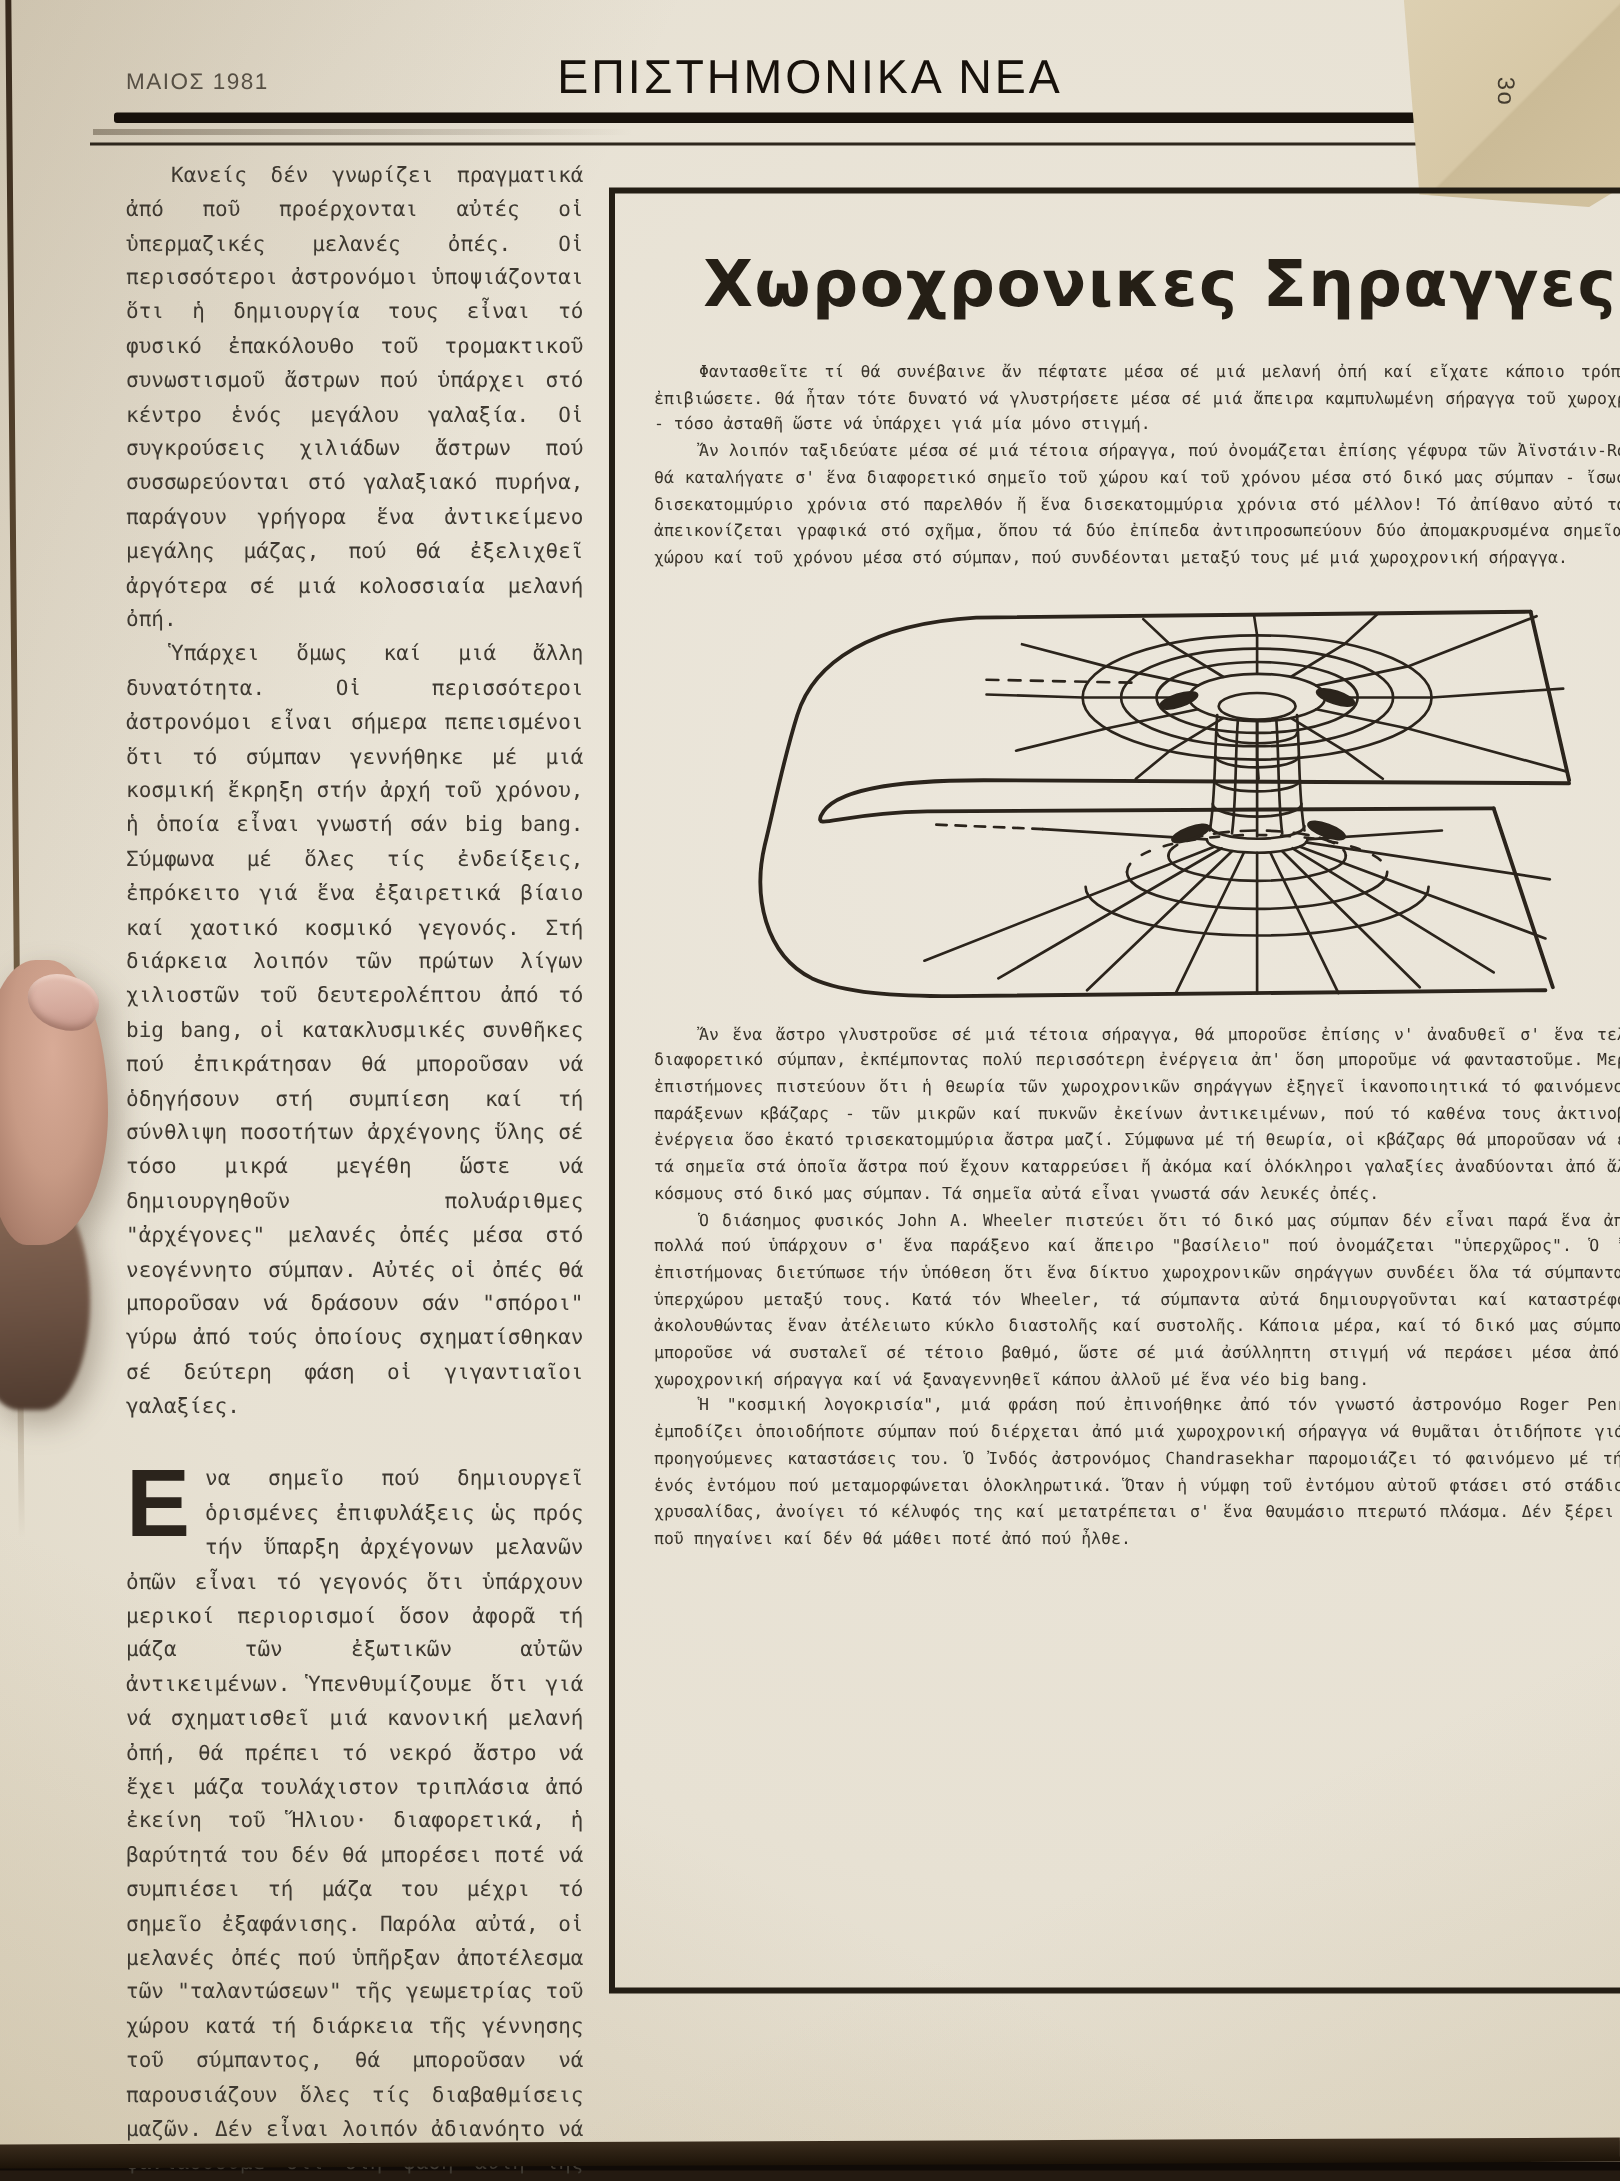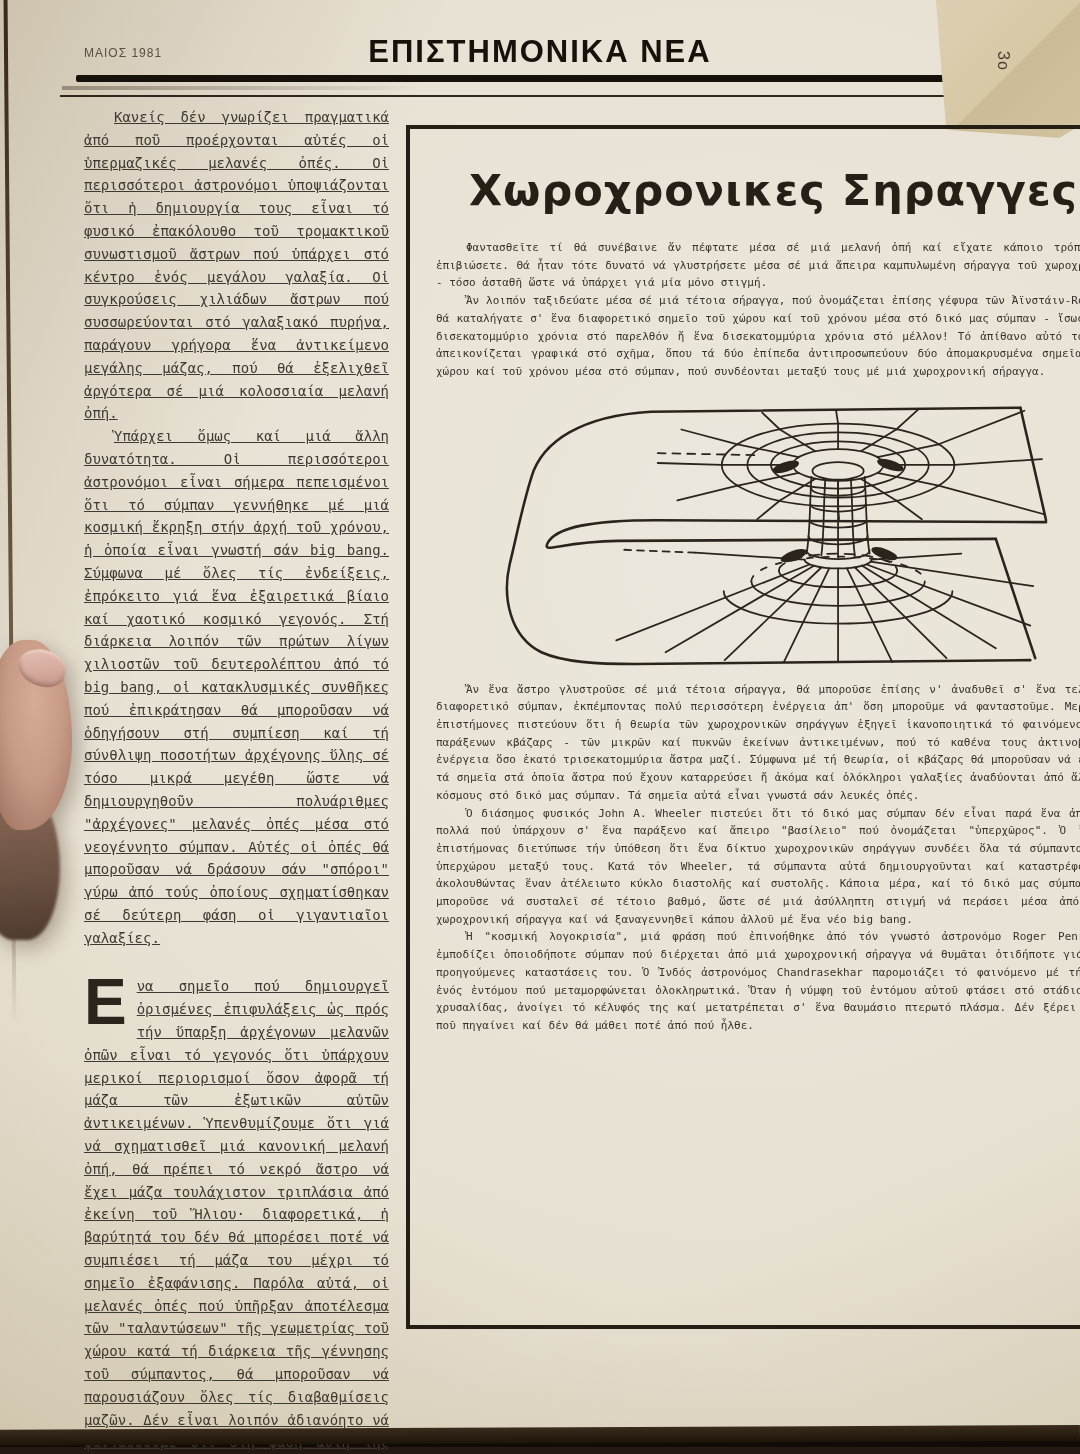--- a/index.html
+++ b/index.html
@@ -21,25 +21,25 @@
   
   .spine-line{
     position:absolute;left:8px;top:-4px;width:4px;height:1030px;
     background:linear-gradient(#37291c 0%, #5a4730 40%, #7d684c 75%, rgba(125,104,76,0) 100%);
     border-radius:3px;transform:rotate(-.5deg);
   }
   
   .issue-date{
     position:absolute;left:84px;top:46px;
     font-family:"Liberation Sans", sans-serif;
-    font-size:12px;color:#564f44;letter-spacing:1px;
+    font-size:15px;color:#564f44;letter-spacing:1px;
   }
   .mag-title{
     position:absolute;left:60px;right:60px;top:34px;text-align:center;
-    font-family:"Liberation Sans", sans-serif;font-weight:700;
+    font-family:"Liberation Sans", sans-serif;font-weight:400;
     font-size:31px;color:#17110b;letter-spacing:2px;transform:scaleY(1.02);
   }
   .rule-thick{
     position:absolute;left:76px;top:75px;width:937px;height:7px;
     background:#17110b;border-radius:2px;
   }
   .rule-smudge{
     position:absolute;left:62px;top:86px;width:360px;height:4px;
     background:linear-gradient(90deg, rgba(90,78,60,.5), rgba(90,78,60,.12) 80%, transparent);
   }
@@ -58,21 +58,21 @@
     position:absolute;left:60px;top:52px;
     font-family:"Liberation Sans", sans-serif;
     font-size:16px;color:#453d30;transform:rotate(90deg);letter-spacing:1px;
   }
   
   .left-col{
     position:absolute;left:84px;top:106px;width:305px;
     font-size:14px;line-height:22.8px;color:#3e3931;
     text-align:justify;
   }
-  .left-col p{margin:0;text-indent:30px;text-decoration:underline;}
+  .left-col p{margin:0;text-indent:30px;}
   .dropcap-para{margin-top:26px !important;text-indent:0 !important;}
   .dropcap{
     float:left;
     font-family:"Liberation Sans", sans-serif;font-weight:700;
     font-size:64px;line-height:50px;color:#2b241c;
     padding:2px 10px 0 0;
   }
   
   .article-box{
     position:absolute;left:406px;top:125px;width:735px;height:1204px;

